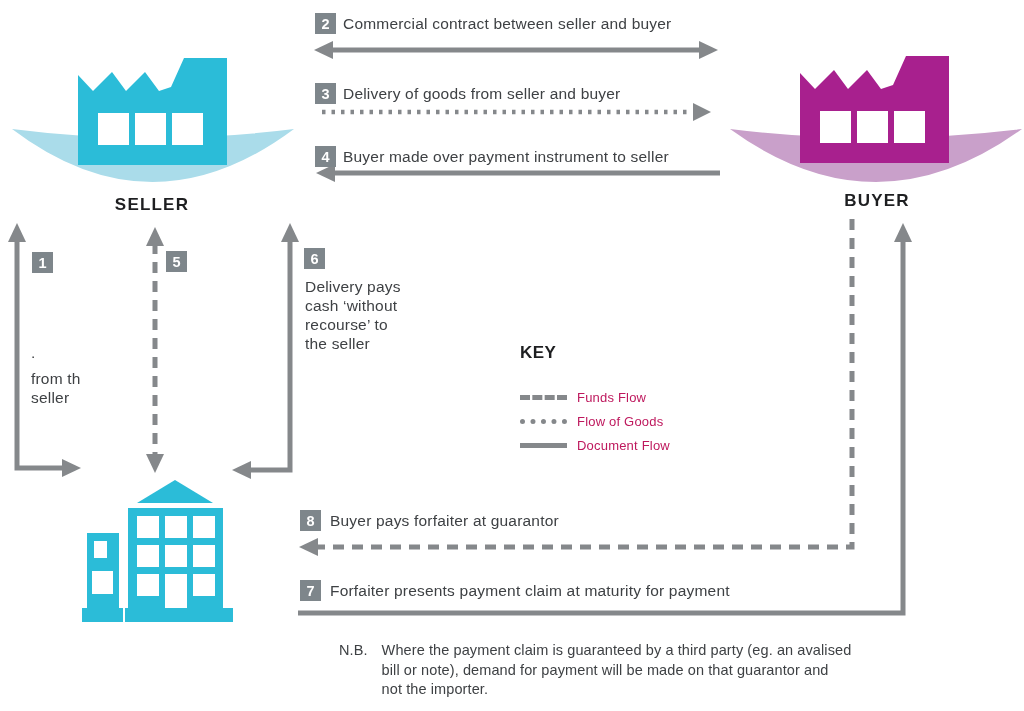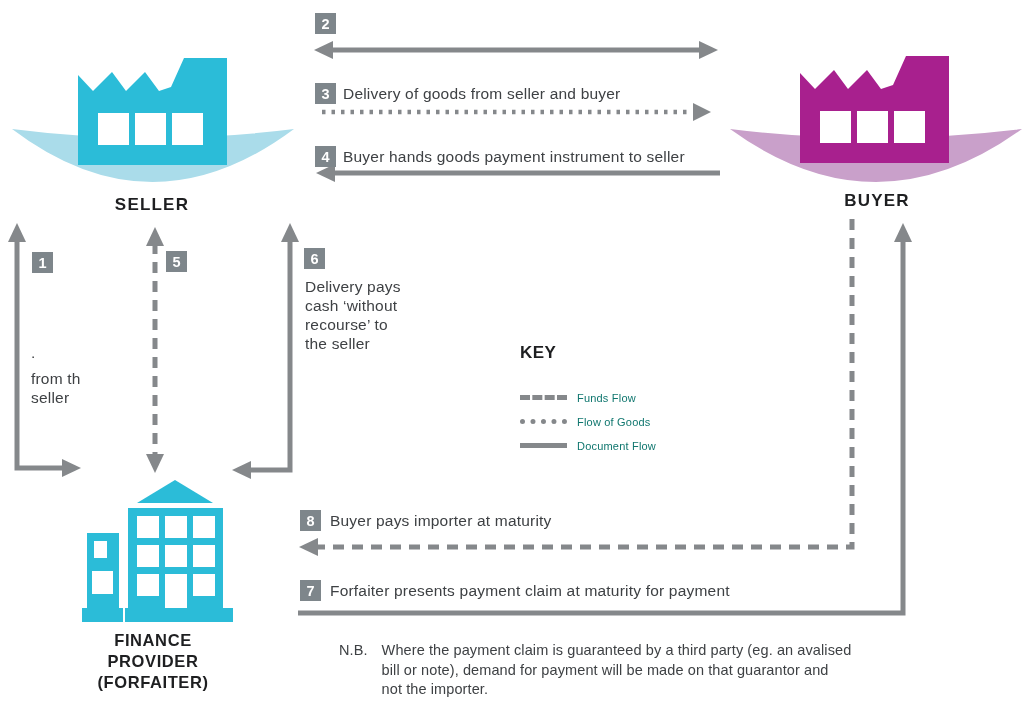--- a/index.html
+++ b/index.html
@@ -30,21 +30,21 @@
     color:#1e1f21;text-align:center;
   }
   .finance-label span{display:block;}
   .key-block{position:absolute;left:520px;top:343px;}
   .key-title{font-weight:bold;font-size:17px;letter-spacing:.5px;color:#1e1f21;margin-bottom:25px;}
   .key-row{display:flex;align-items:center;height:19px;margin-bottom:5px;}
   .key-swatch{width:47px;height:0;margin-right:10px;}
   .sw-dashed{border-top:5px dashed #85888b;}
   .sw-dotted{border-top:5px dotted #85888b;}
   .sw-solid{border-top:5px solid #85888b;}
-  .key-label{font-size:11px;color:#0f766e;letter-spacing:.2px;}
+  .key-label{font-size:13px;color:#be185d;letter-spacing:.2px;}
   .note{
     position:absolute;left:295px;top:641px;display:flex;
     font-size:14.5px;line-height:19.5px;color:#3e4144;letter-spacing:.1px;
   }
   .note-prefix{flex:0 0 auto;margin-right:6px;margin-left:44px;}
   .note-lines span{display:block;margin-left:8px;}
 </style>
 </head>
 <body>
 
@@ -118,44 +118,40 @@
 
   <div class="badge" style="left:315px;top:13px">2</div>
   <div class="badge" style="left:315px;top:83px">3</div>
   <div class="badge" style="left:315px;top:146px">4</div>
   <div class="badge" style="left:32px;top:252px">1</div>
   <div class="badge" style="left:166px;top:251px">5</div>
   <div class="badge" style="left:304px;top:248px">6</div>
   <div class="badge" style="left:300px;top:510px">8</div>
   <div class="badge" style="left:300px;top:580px">7</div>
 
+  <div class="hstep" style="left:343px;top:14px">Commercial contract between seller and buyer</div>
   <div class="hstep" style="left:343px;top:84px">Delivery of goods from seller and buyer</div>
-  <div class="hstep" style="left:343px;top:147px">Buyer hands goods payment instrument to seller</div>
-  <div class="hstep" style="left:330px;top:511px">Buyer pays importer at maturity</div>
+  <div class="hstep" style="left:343px;top:147px">Buyer made over payment instrument to seller</div>
+  <div class="hstep" style="left:330px;top:511px">Buyer pays forfaiter at guarantor</div>
   <div class="hstep" style="left:330px;top:581px">Forfaiter presents payment claim at maturity for payment</div>
 
   <div class="vstep" style="left:31px;top:343px">
     <span>.</span>
     <span class="gap-top">from th</span>
     <span>seller</span>
   </div>
   <div class="vstep" style="left:305px;top:277px">
     <span>Delivery pays</span>
     <span>cash ‘without</span>
     <span>recourse’ to</span>
     <span>the seller</span>
   </div>
 
   <div class="entity-label" style="left:82px;top:195px;width:140px">SELLER</div>
   <div class="entity-label" style="left:807px;top:191px;width:140px">BUYER</div>
-  <div class="finance-label" style="left:88px;top:630px;width:130px">
-    <span>FINANCE</span>
-    <span>PROVIDER</span>
-    <span>(FORFAITER)</span>
-  </div>
 
   <div class="key-block">
     <div class="key-title">KEY</div>
     <div class="key-row">
       <div class="key-swatch sw-dashed"></div>
       <span class="key-label">Funds Flow</span>
     </div>
     <div class="key-row">
       <div class="key-swatch sw-dotted"></div>
       <span class="key-label">Flow of Goods</span>

